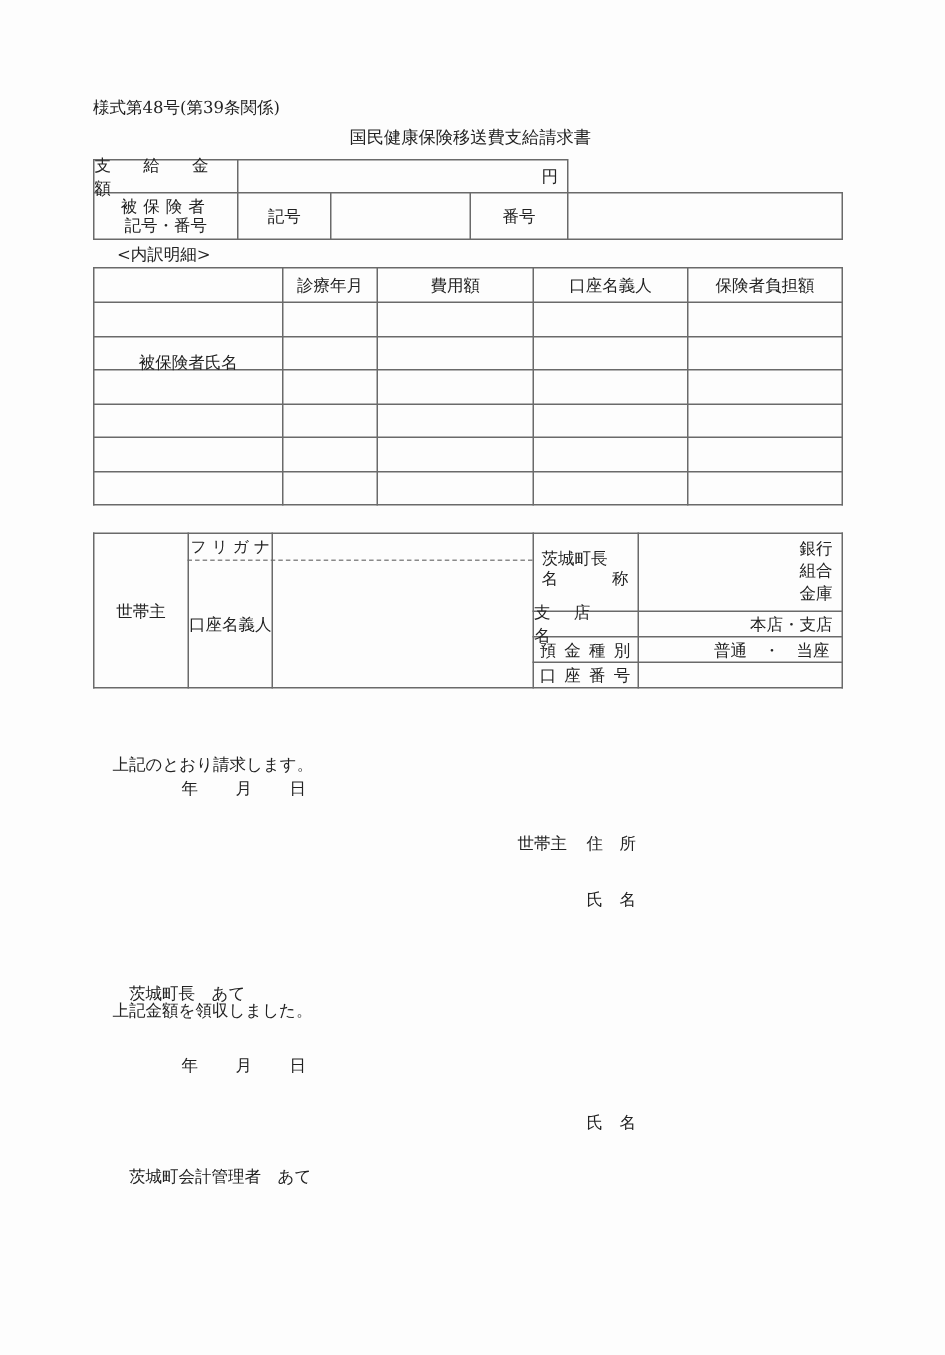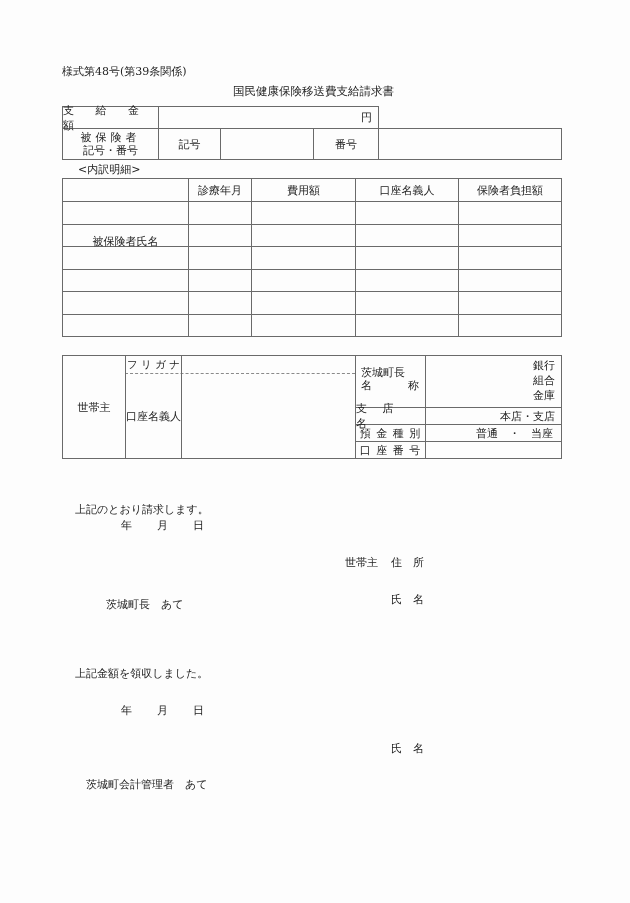--- a/index.html
+++ b/index.html
@@ -172,20 +172,20 @@
 <div class="abs" style="left:75px; top:482px;margin-top:20px;">上記のとおり請求します。</div>
 <div class="abs" style="left:121px; top:518px;">年</div>
 <div class="abs" style="left:157px; top:518px;">月</div>
 <div class="abs" style="left:193px; top:518px;">日</div>
 <div class="abs" style="left:345px; top:555px;">
   <span>世帯主</span>
   <span style="display:inline-block; width:6px;"></span>
   <span>住　所</span>
 </div>
 <div class="abs" style="left:391px; top:592px;">氏　名</div>
-<div class="abs" style="left:86px; top:597px;margin-left:20px;">茨城町長　あて</div>
+<div class="abs" style="left:86px; top:655px;">茨城町長　あて</div>
 
 <div class="abs" style="left:75px; top:666px;">上記金額を領収しました。</div>
 <div class="abs" style="left:121px; top:703px;">年</div>
 <div class="abs" style="left:157px; top:703px;">月</div>
 <div class="abs" style="left:193px; top:703px;">日</div>
 <div class="abs" style="left:391px; top:741px;">氏　名</div>
 <div class="abs" style="left:86px; top:777px;">茨城町会計管理者　あて</div>
 
 </body></html>

